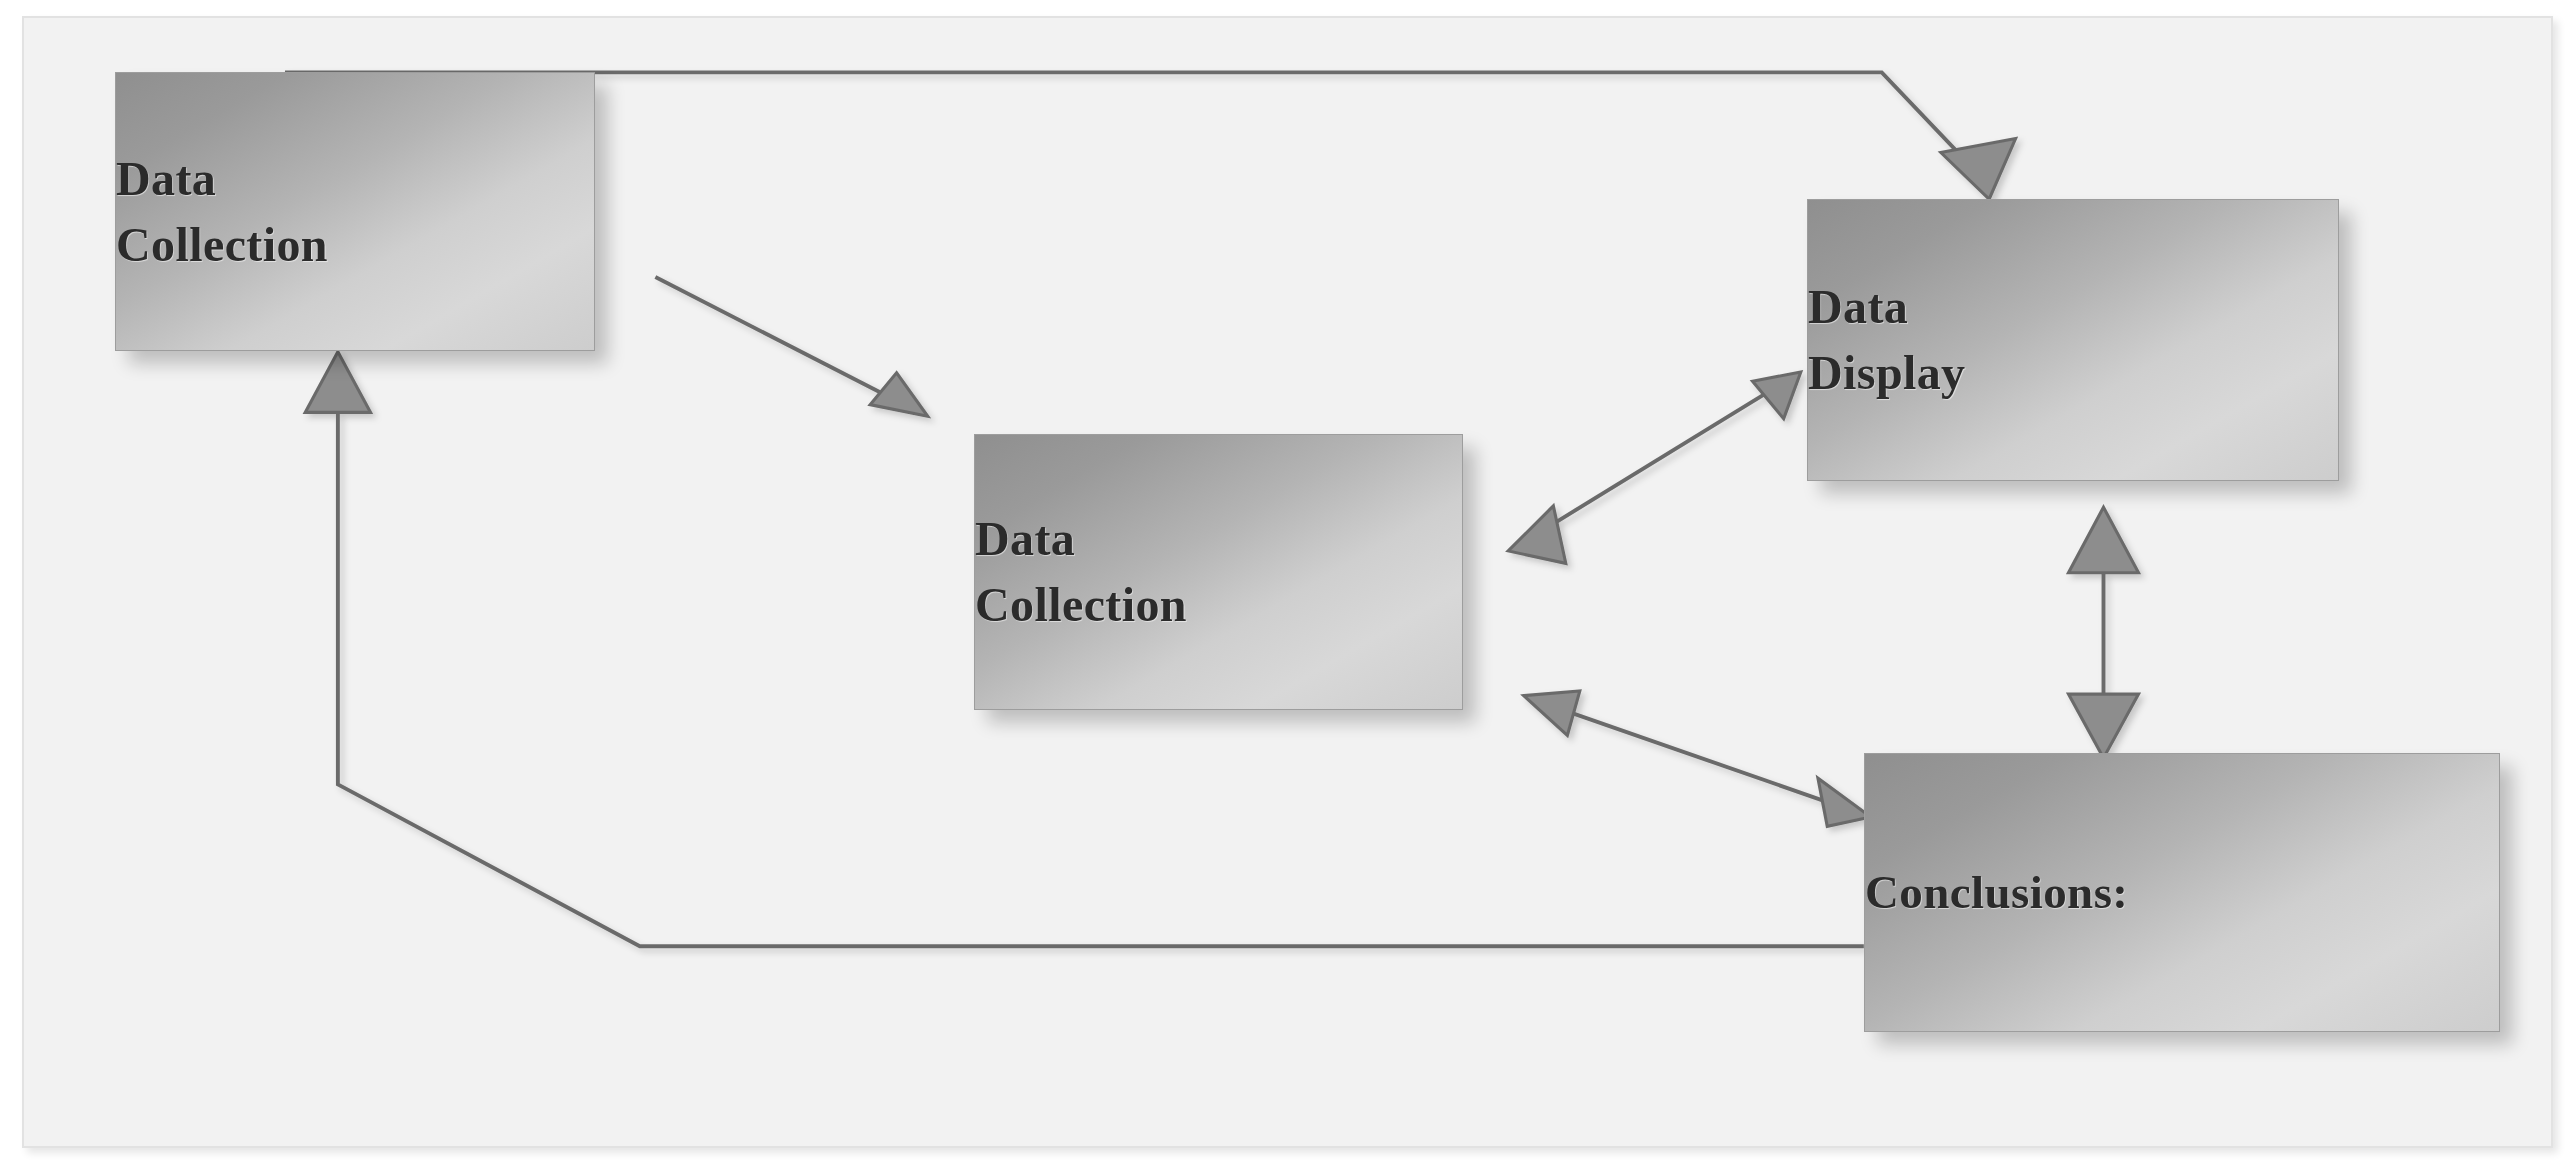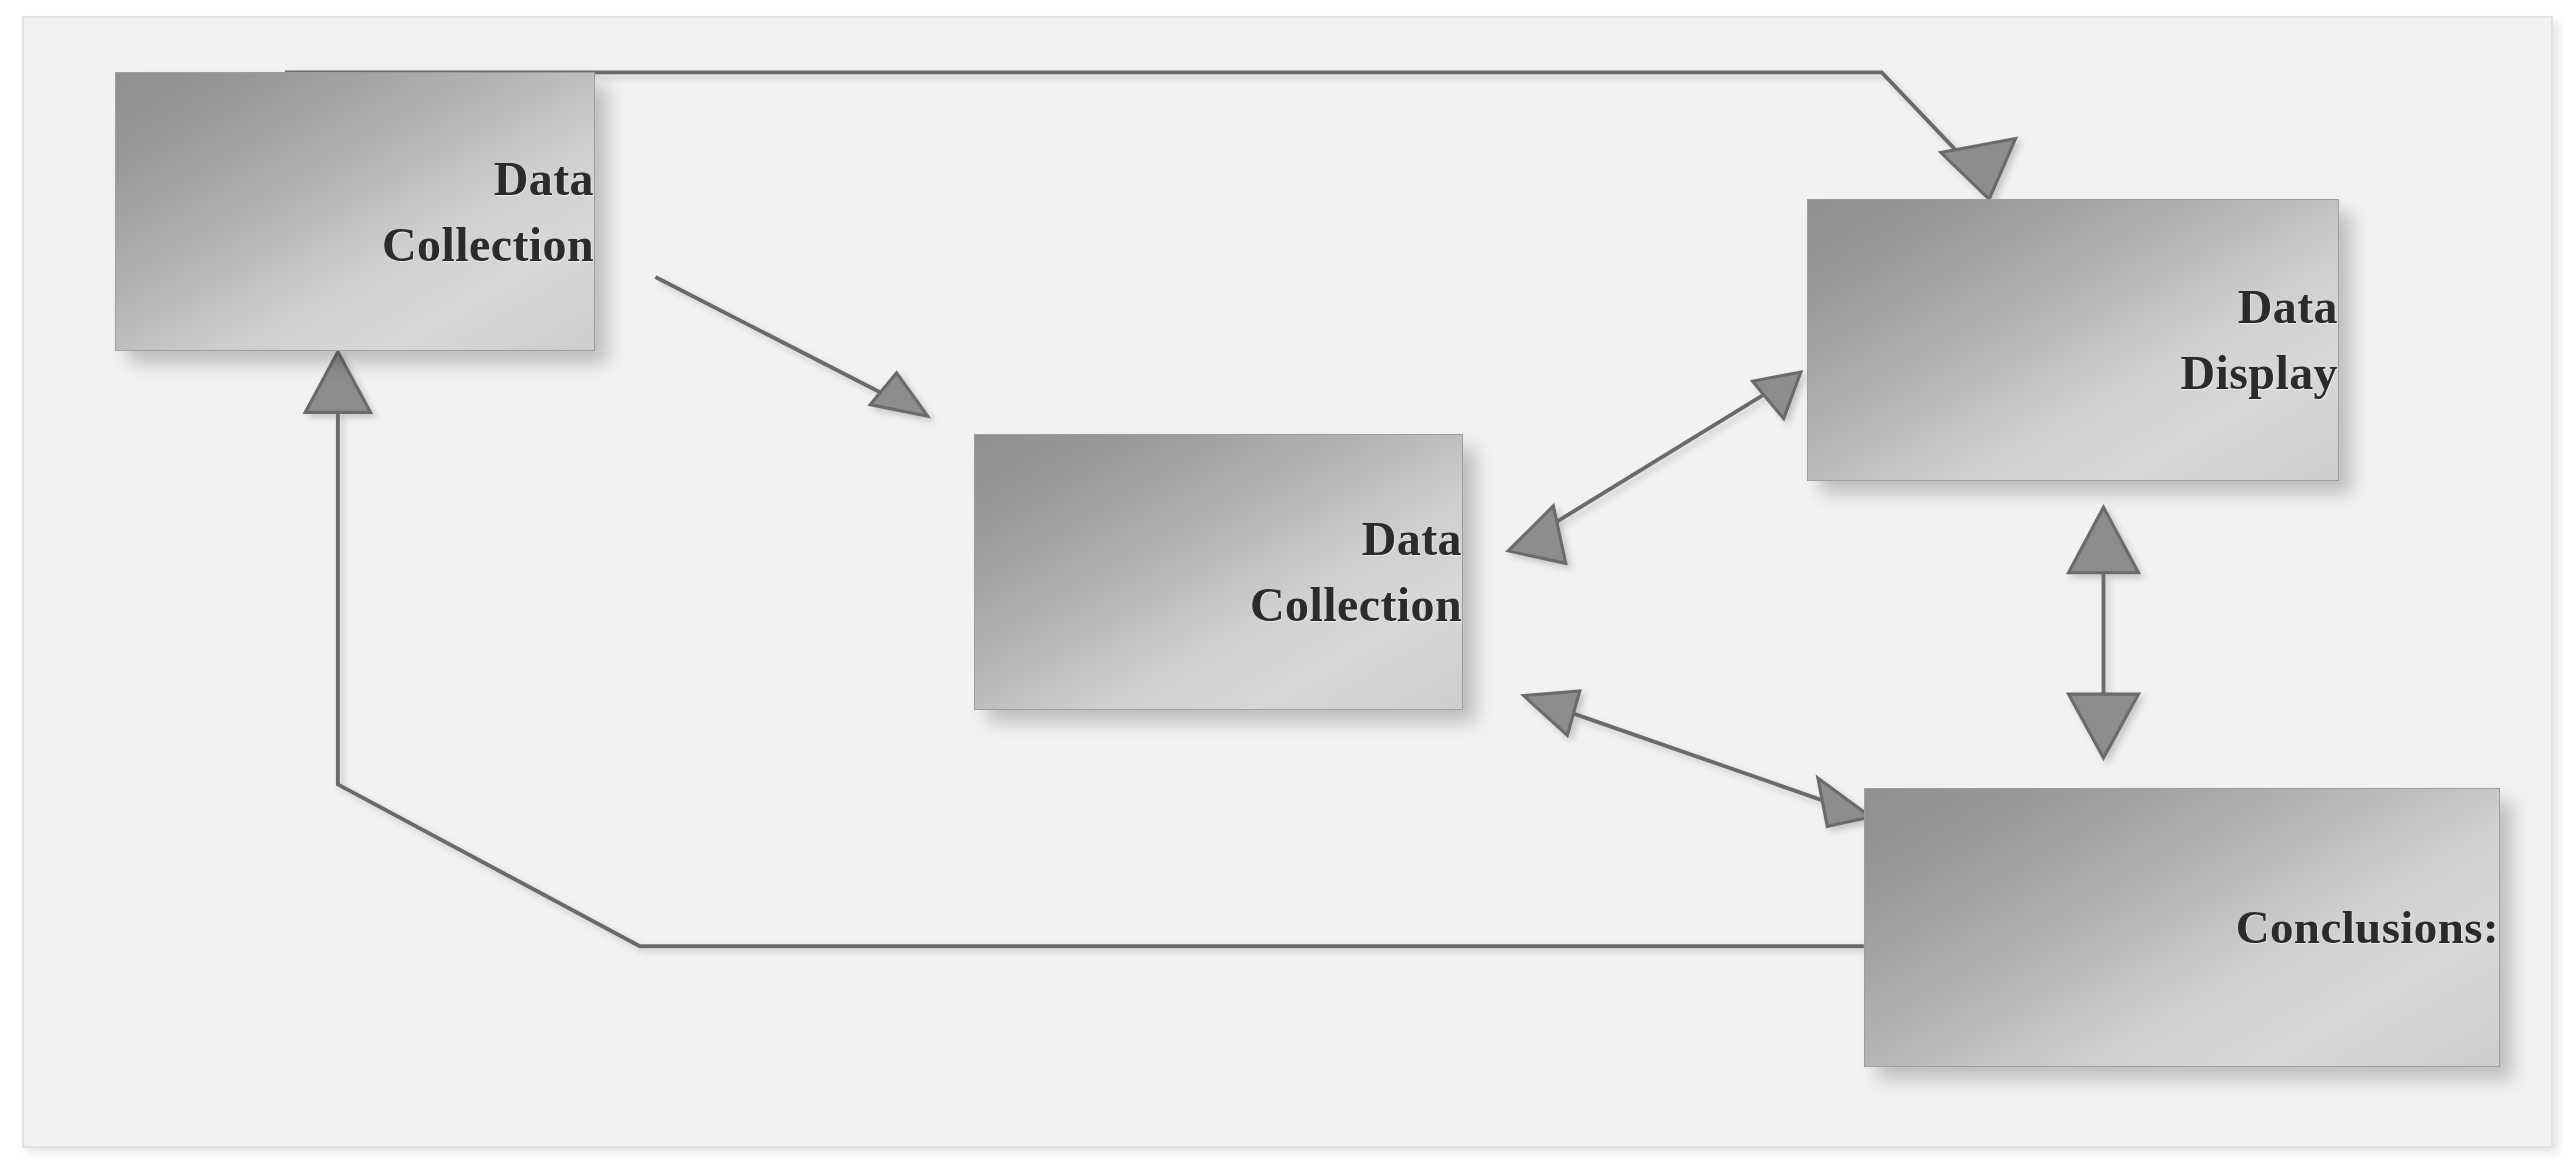--- a/index.html
+++ b/index.html
@@ -50,21 +50,21 @@
     background: linear-gradient(150deg,
                 #8f8f8f 0%,
                 #9a9a9a 18%,
                 #b4b4b4 42%,
                 #cfcfcf 62%,
                 #d8d8d8 78%,
                 #cdcdcd 100%);
     box-shadow: 12.5px 12.5px 17px rgba(0,0,0,0.22);
     display: flex;
     flex-direction: column;
-    align-items: flex-end;
+    align-items: flex-start;
     justify-content: center;
     text-align: center;
     color: #2b2b2b;
     font-weight: bold;
     font-size: 48px;
     line-height: 1.0;
     letter-spacing: 0.4px;
     text-shadow: 0.8px 0.8px 0.8px rgba(255,255,255,0.55);
     z-index: 3;
   }
@@ -77,21 +77,21 @@
   #node-data-collection {
     left: 115px;  top: 72px;  width: 480px;  height: 279px;
   }
   #node-data-reduction {
     left: 974px; top: 434px; width: 489px;  height: 276px;
   }
   #node-data-display {
     left: 1807px; top: 199px; width: 532px;  height: 282px;
   }
   #node-conclusions {
-    left: 1864px; top: 788px; width: 636px;  height: 279px;
+    left: 1864px; top: 753px; width: 636px;  height: 279px;
     font-size: 47px;
   }
 </style>
 </head>
 <body>
 
 <div id="stage">
 
   <div id="frame"></div>
 

